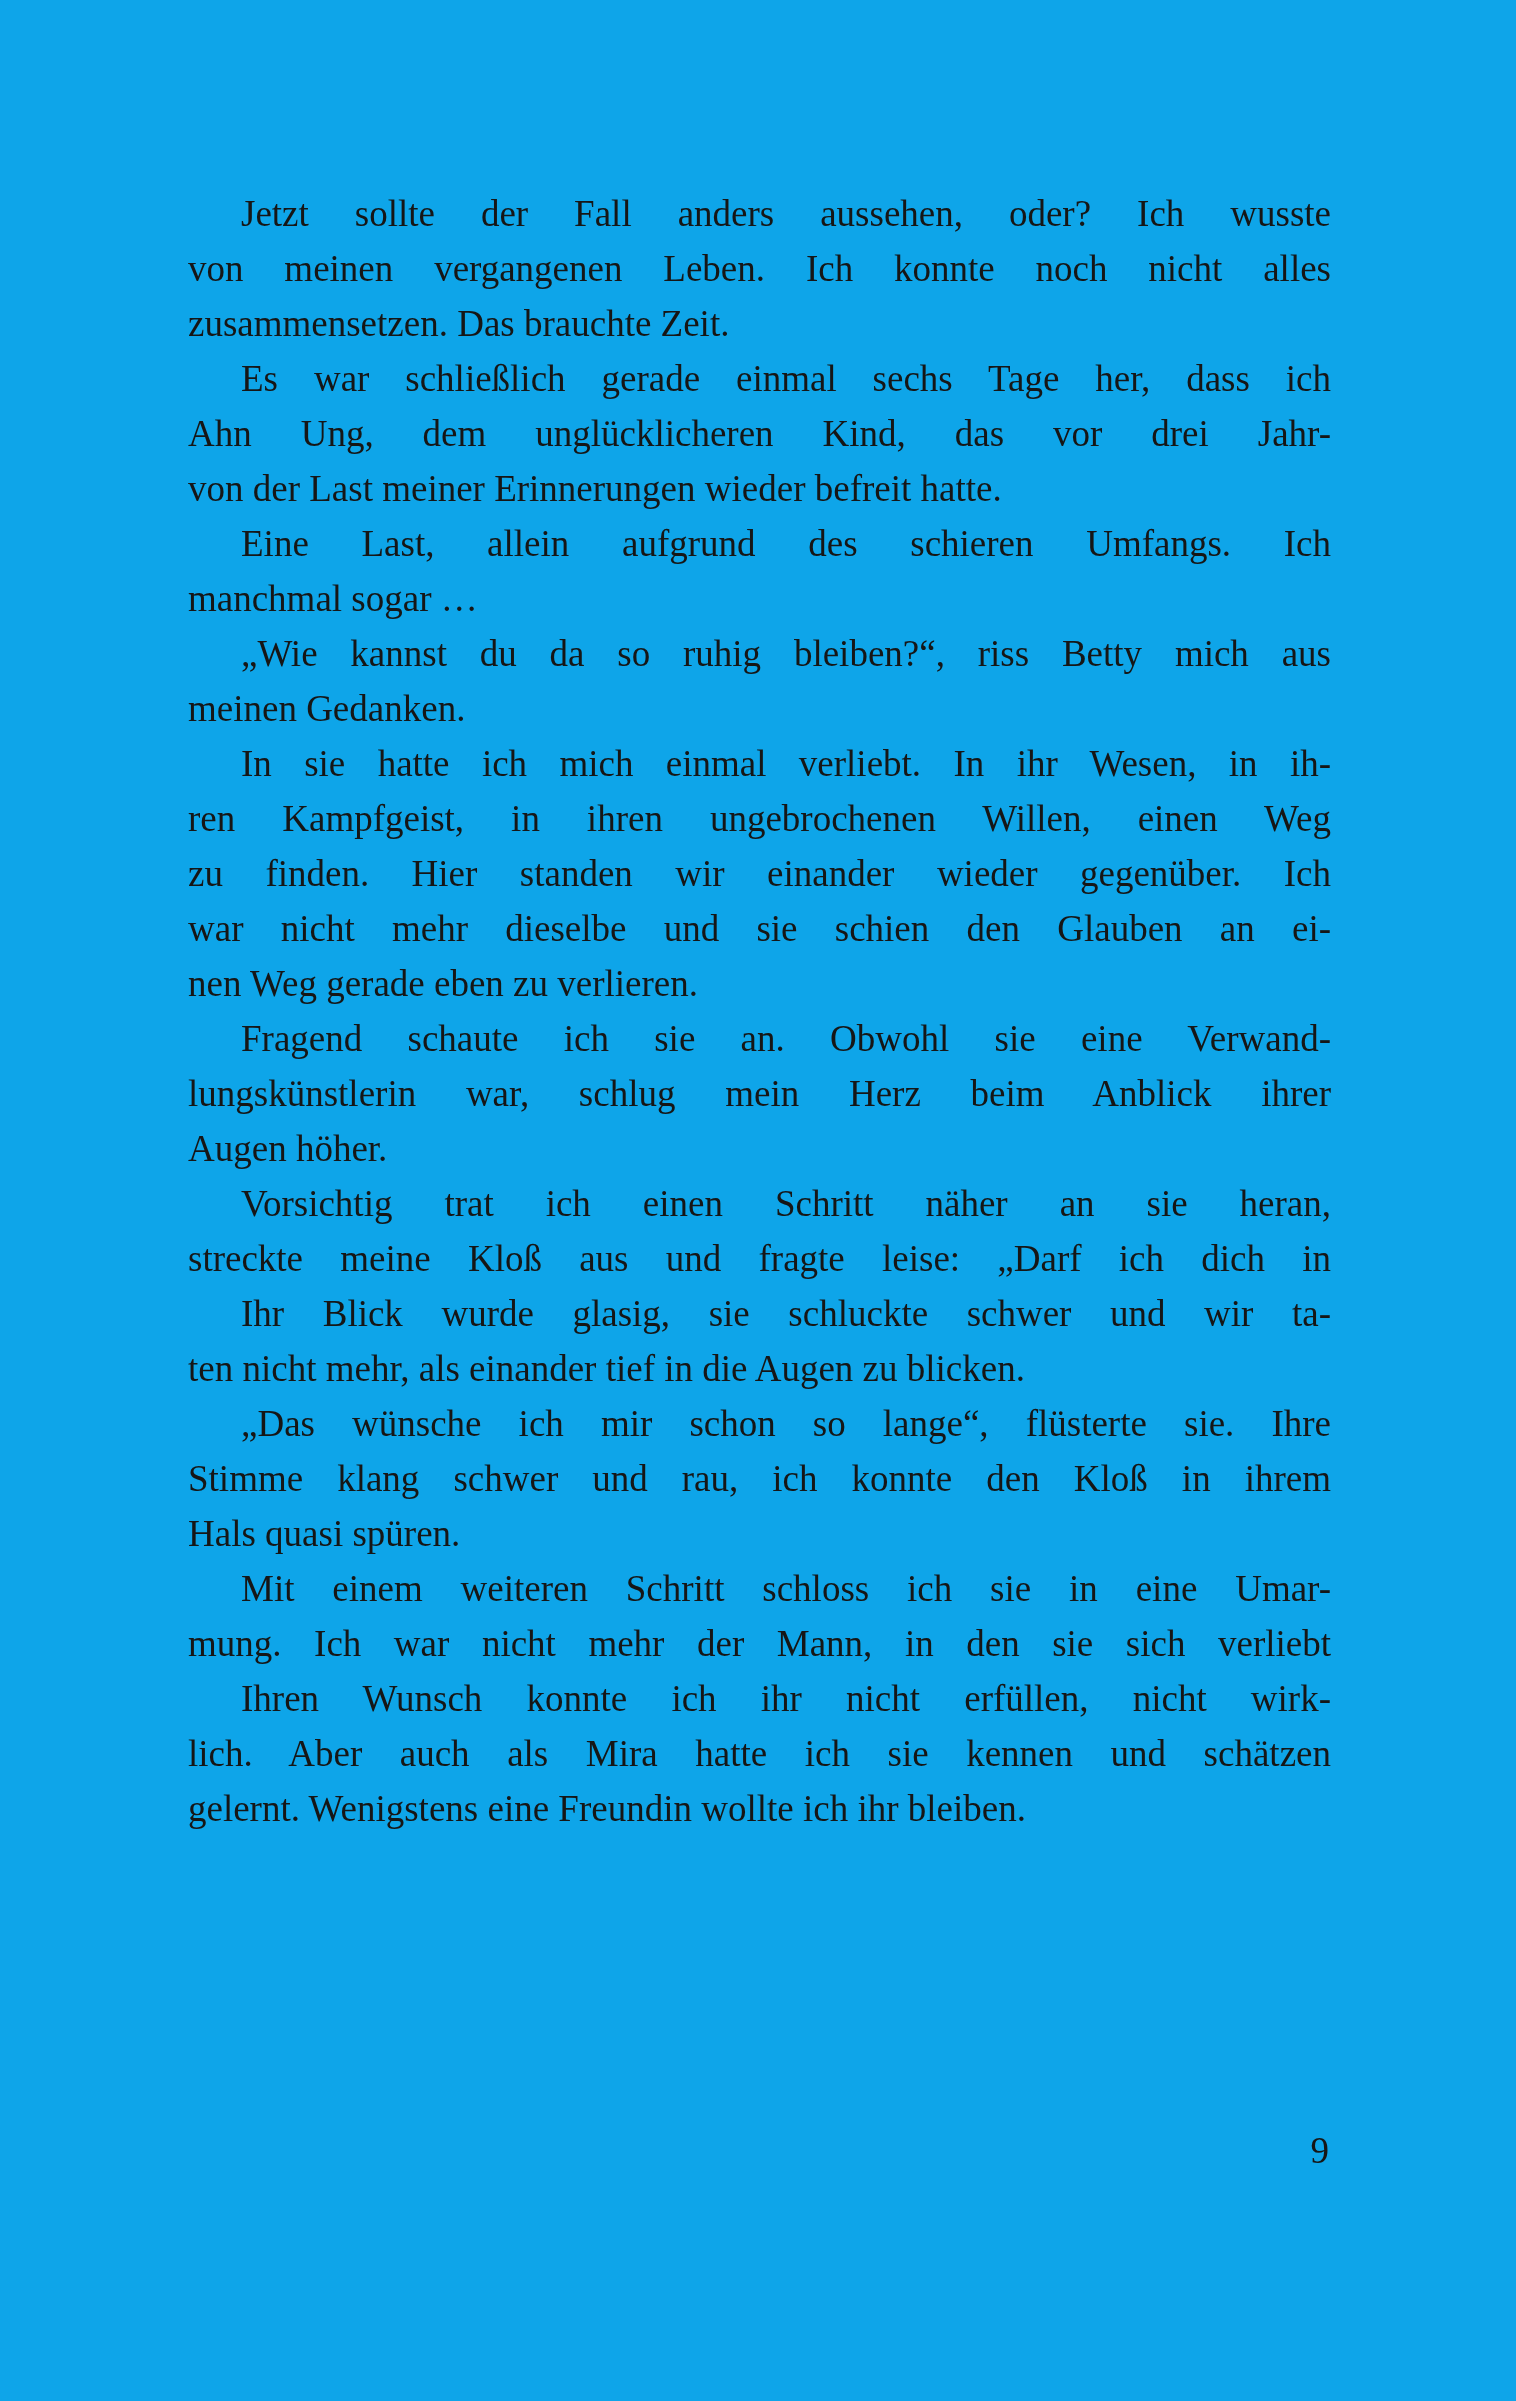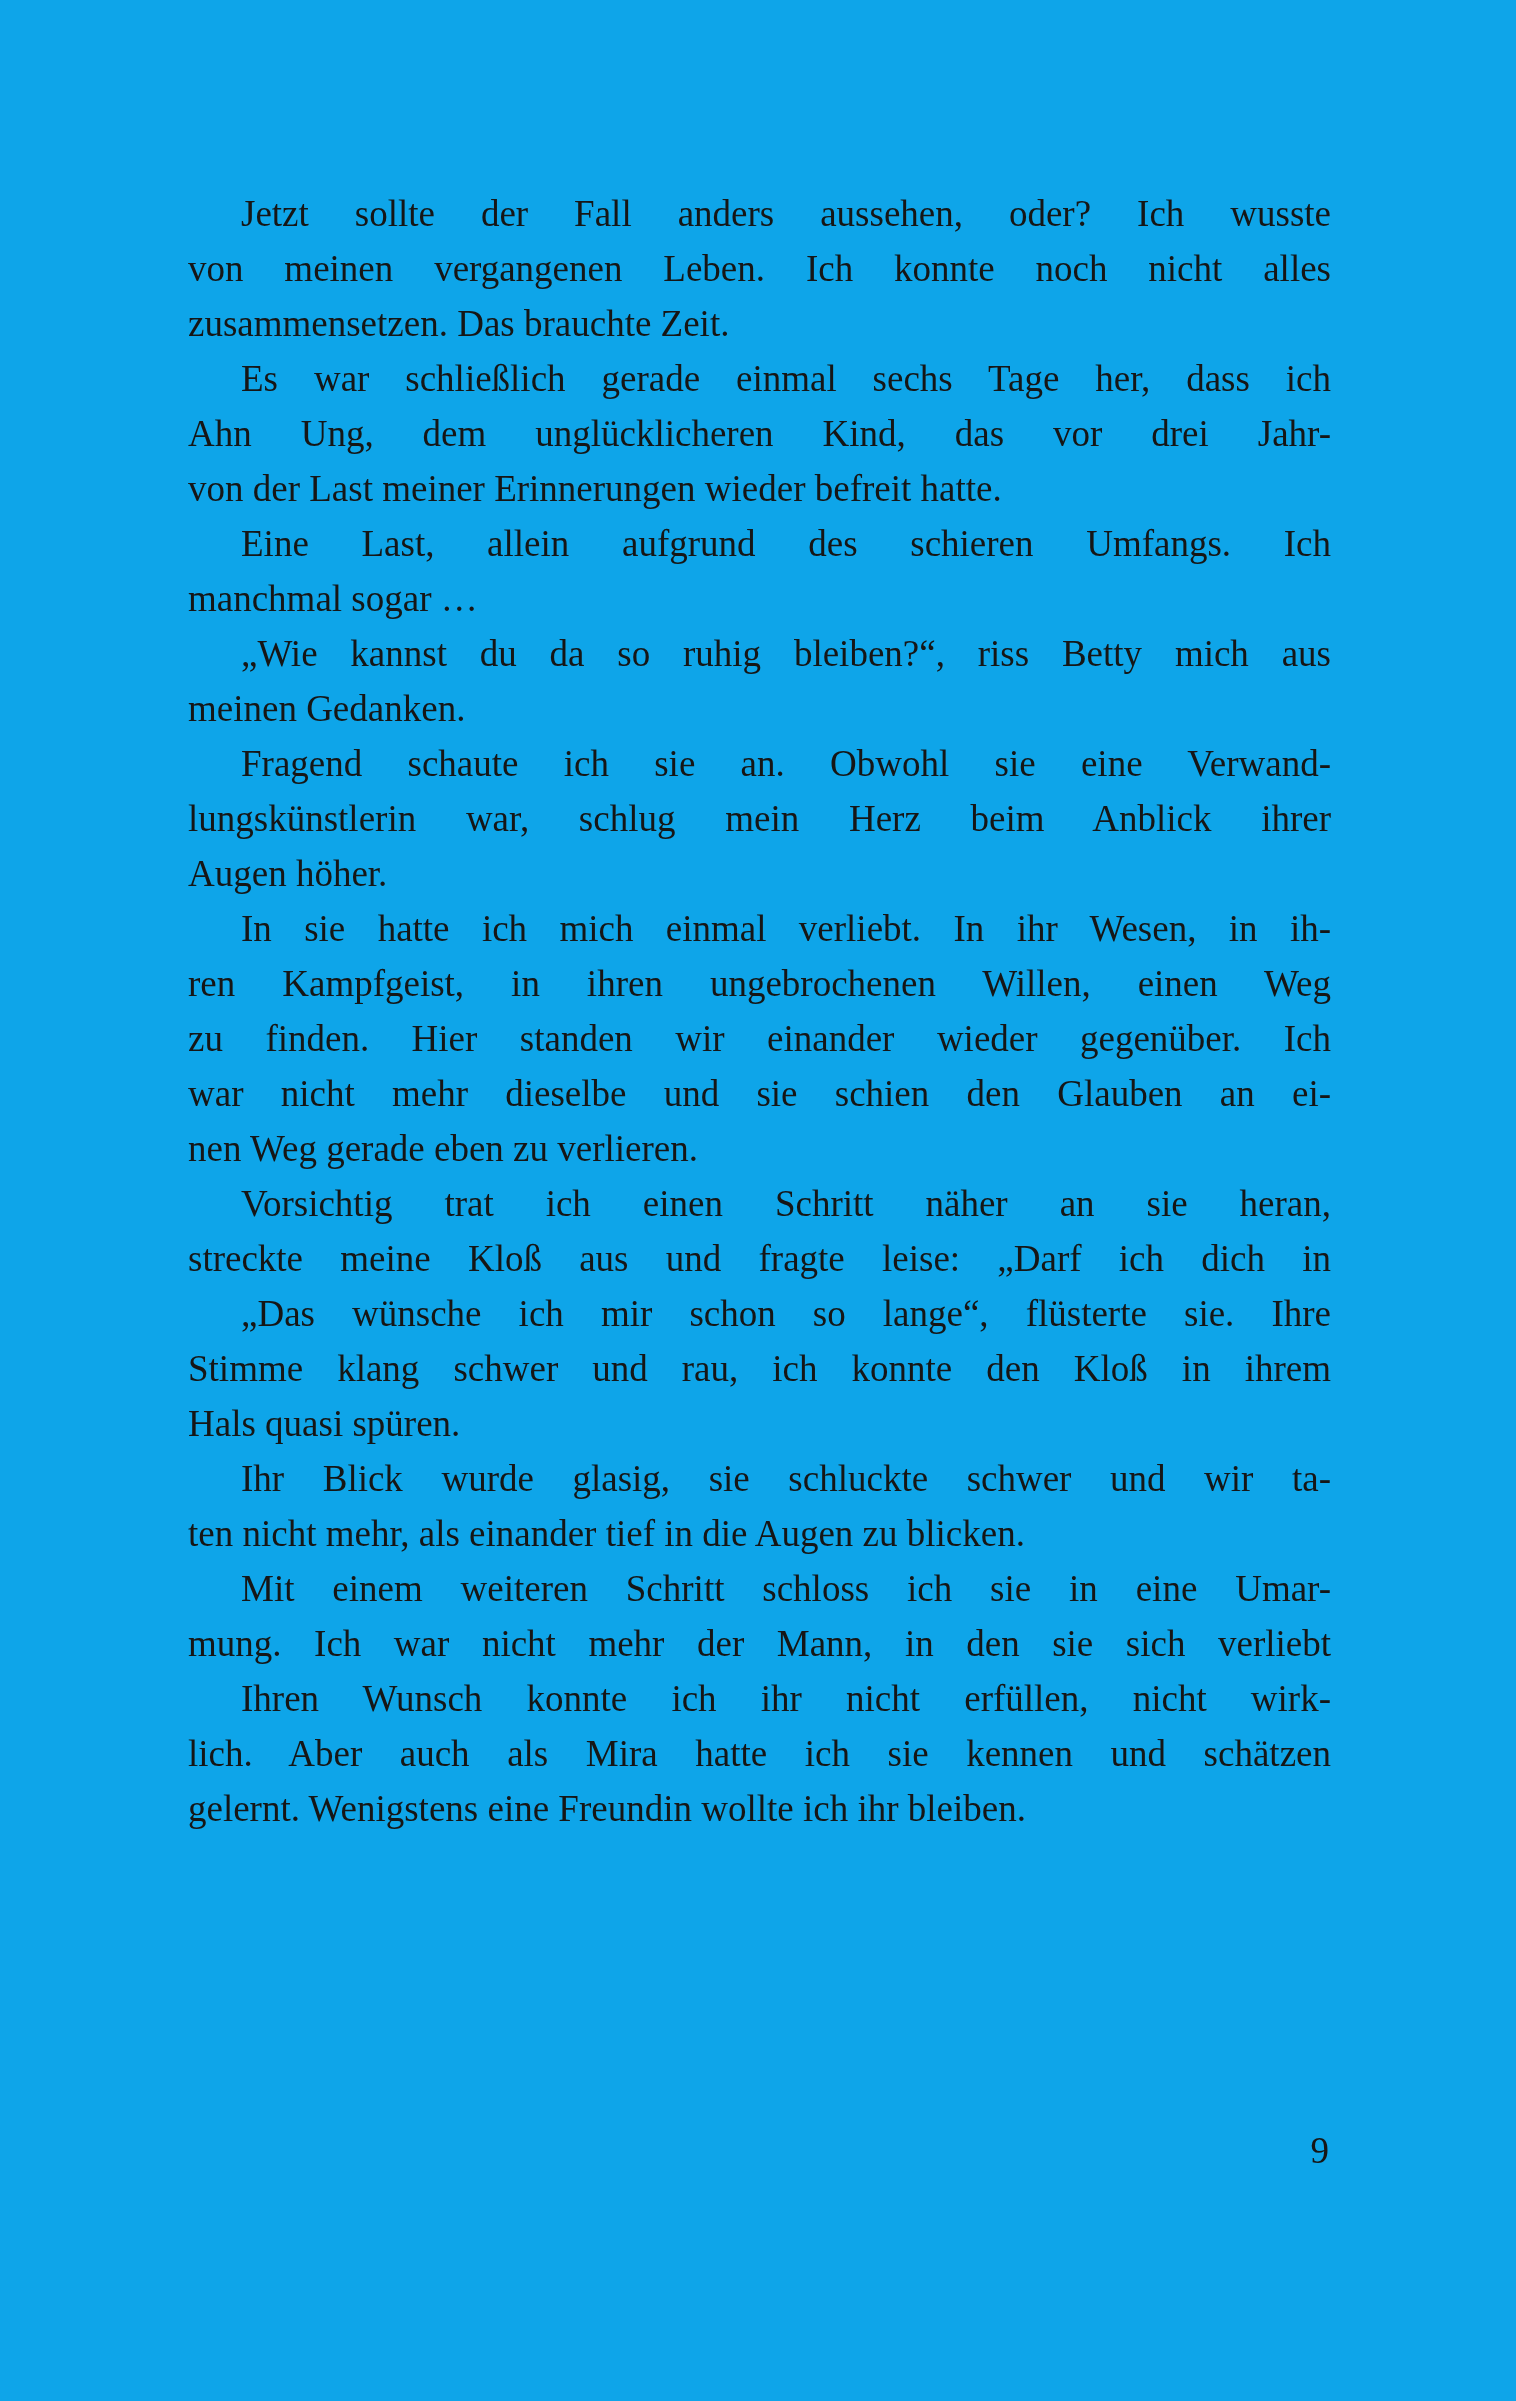--- a/index.html
+++ b/index.html
@@ -66,43 +66,43 @@
       </div>
       <div class="para">
         <div class="line first">Eine Last, allein aufgrund des schieren Umfangs. Ich</div>
         <div class="line last">manchmal sogar …</div>
       </div>
       <div class="para">
         <div class="line first">„Wie kannst du da so ruhig bleiben?“, riss Betty mich aus</div>
         <div class="line last">meinen Gedanken.</div>
       </div>
       <div class="para">
-        <div class="line first">Fragend schaute ich sie an. Obwohl sie eine Verwand-</div>
-        <div class="line">lungskünstlerin war, schlug mein Herz beim Anblick ihrer</div>
-        <div class="line last">Augen höher.</div>
-      </div>
-      <div class="para">
         <div class="line first">In sie hatte ich mich einmal verliebt. In ihr Wesen, in ih-</div>
         <div class="line">ren Kampfgeist, in ihren ungebrochenen Willen, einen Weg</div>
         <div class="line">zu finden. Hier standen wir einander wieder gegenüber. Ich</div>
         <div class="line">war nicht mehr dieselbe und sie schien den Glauben an ei-</div>
         <div class="line last">nen Weg gerade eben zu verlieren.</div>
       </div>
       <div class="para">
+        <div class="line first">Fragend schaute ich sie an. Obwohl sie eine Verwand-</div>
+        <div class="line">lungskünstlerin war, schlug mein Herz beim Anblick ihrer</div>
+        <div class="line last">Augen höher.</div>
+      </div>
+      <div class="para">
         <div class="line first">Vorsichtig trat ich einen Schritt näher an sie heran,</div>
         <div class="line">streckte meine Kloß aus und fragte leise: „Darf ich dich in</div>
+      </div>
+      <div class="para">
+        <div class="line first">Ihr Blick wurde glasig, sie schluckte schwer und wir ta-</div>
+        <div class="line last">ten nicht mehr, als einander tief in die Augen zu blicken.</div>
       </div>
       <div class="para">
         <div class="line first">„Das wünsche ich mir schon so lange“, flüsterte sie. Ihre</div>
         <div class="line">Stimme klang schwer und rau, ich konnte den Kloß in ihrem</div>
         <div class="line last">Hals quasi spüren.</div>
-      </div>
-      <div class="para">
-        <div class="line first">Ihr Blick wurde glasig, sie schluckte schwer und wir ta-</div>
-        <div class="line last">ten nicht mehr, als einander tief in die Augen zu blicken.</div>
       </div>
       <div class="para">
         <div class="line first">Mit einem weiteren Schritt schloss ich sie in eine Umar-</div>
         <div class="line">mung. Ich war nicht mehr der Mann, in den sie sich verliebt</div>
       </div>
       <div class="para">
         <div class="line first">Ihren Wunsch konnte ich ihr nicht erfüllen, nicht wirk-</div>
         <div class="line">lich. Aber auch als Mira hatte ich sie kennen und schätzen</div>
         <div class="line last">gelernt. Wenigstens eine Freundin wollte ich ihr bleiben.</div>
       </div>

